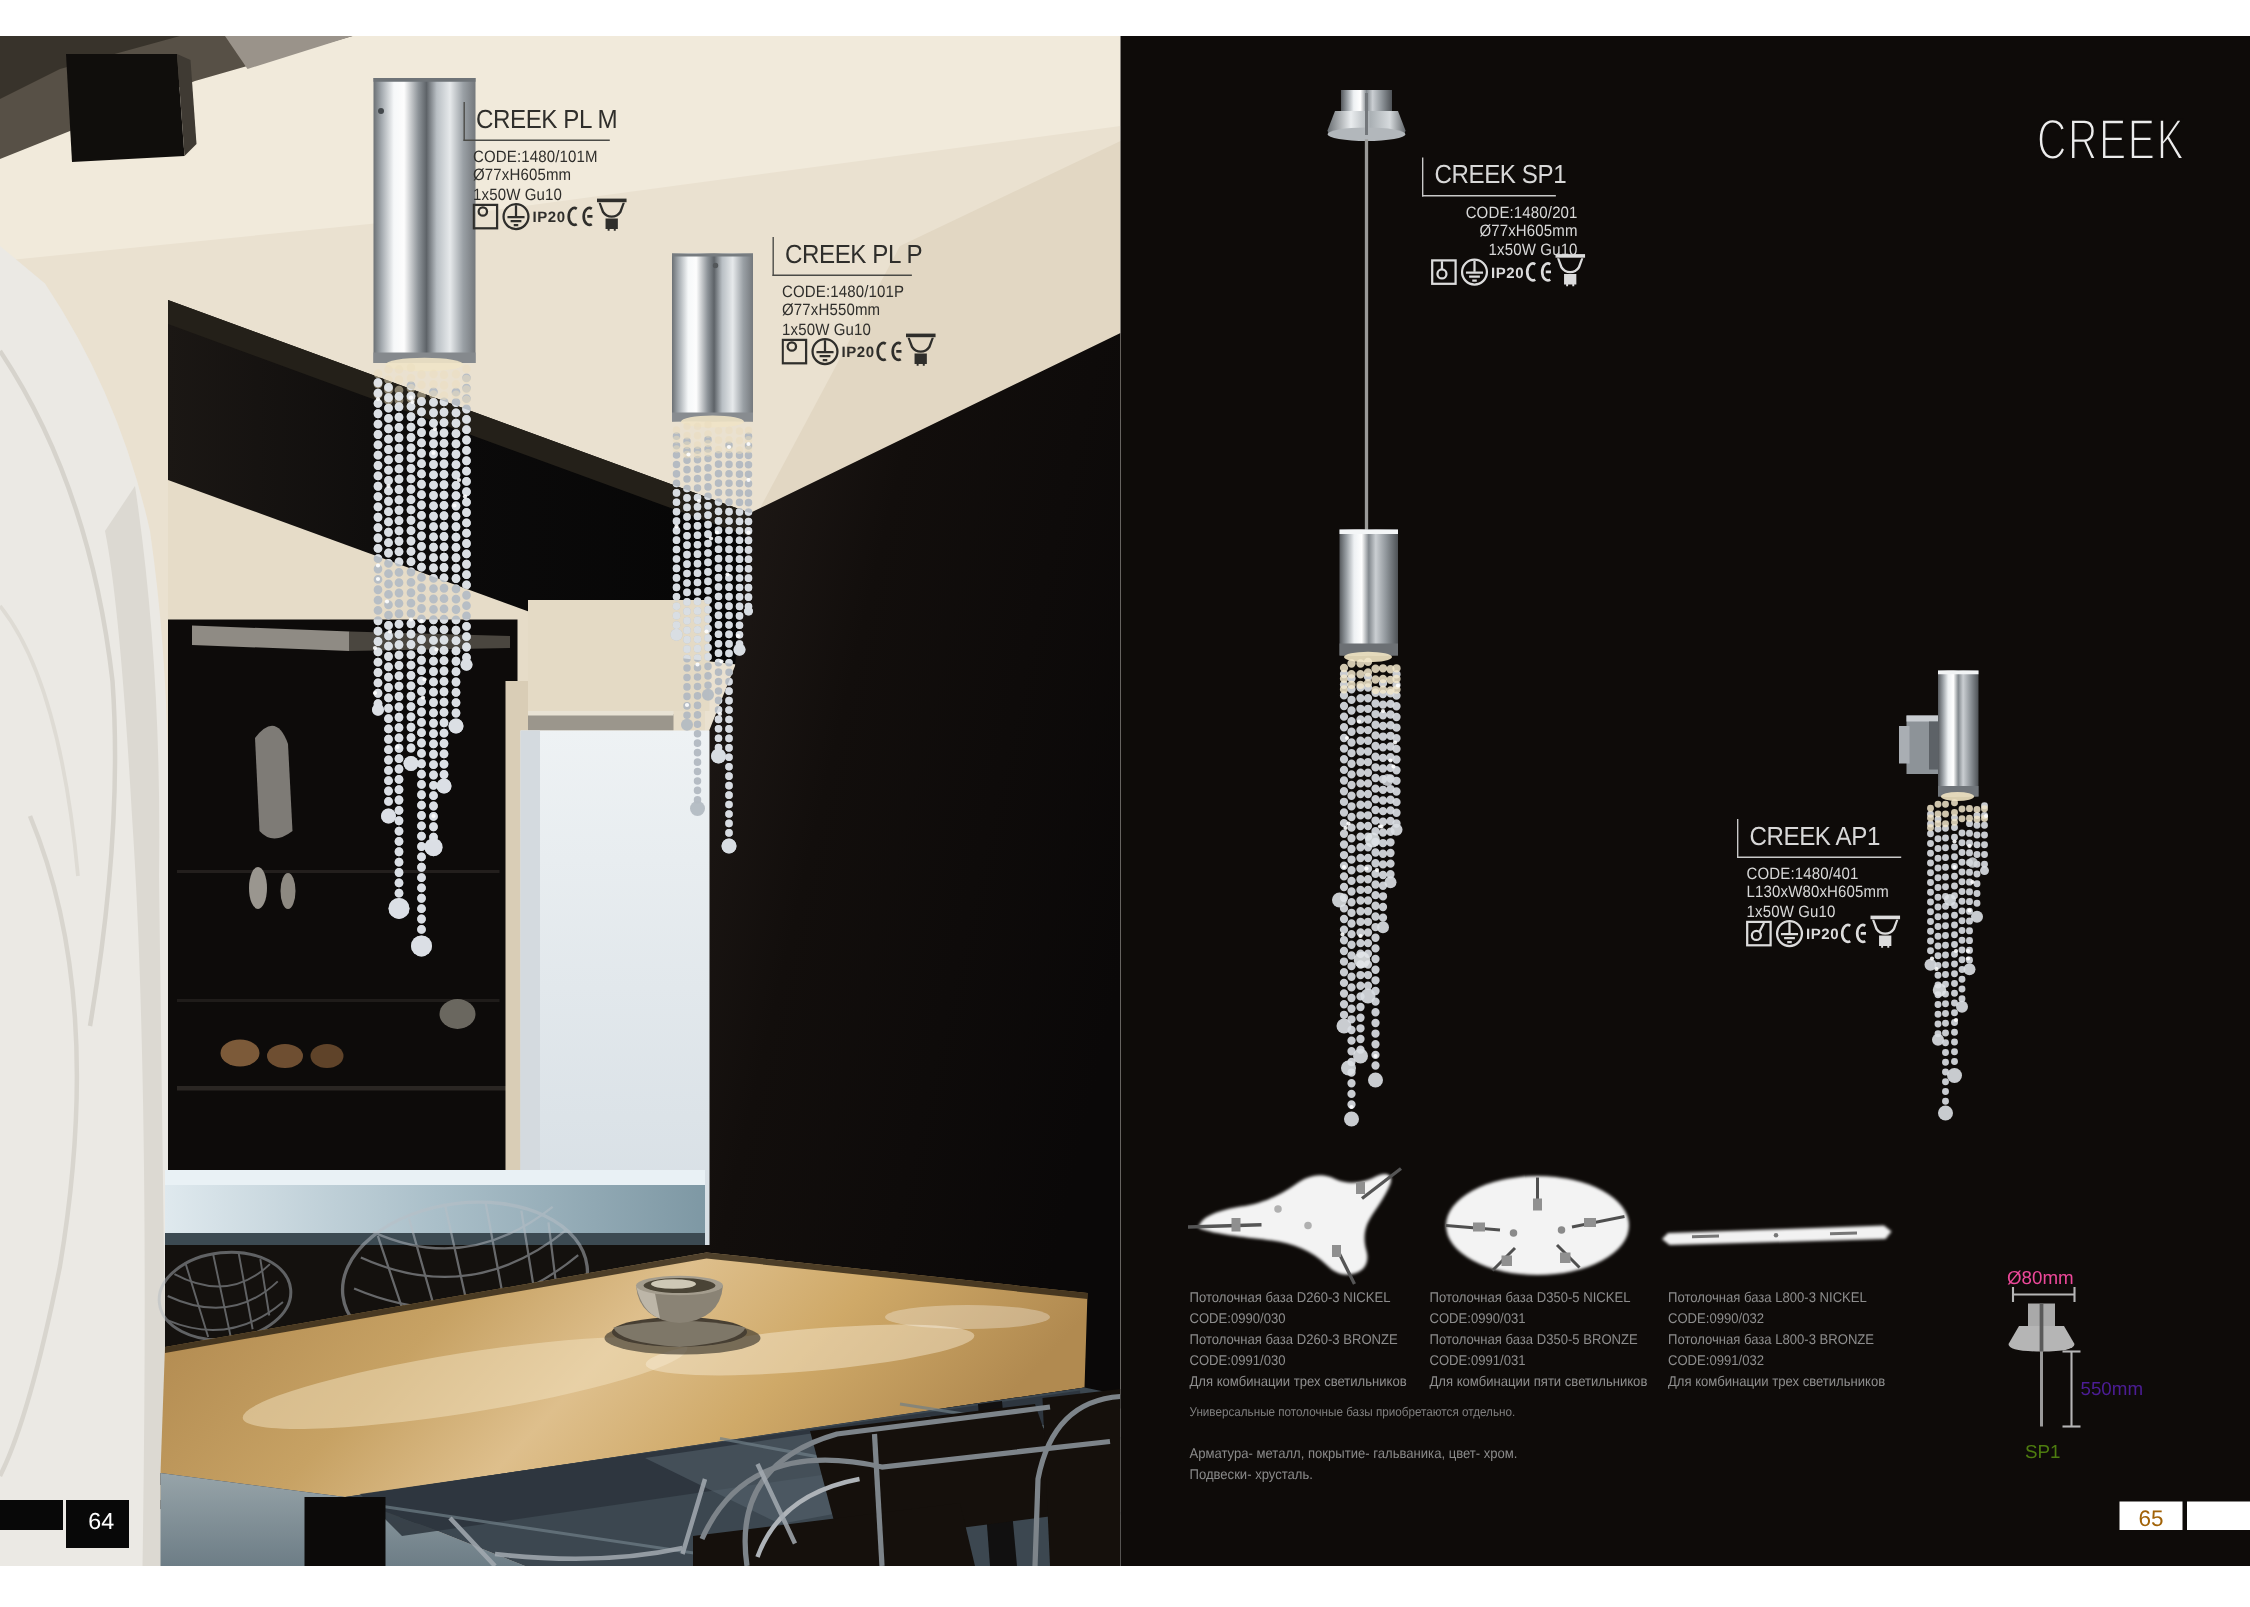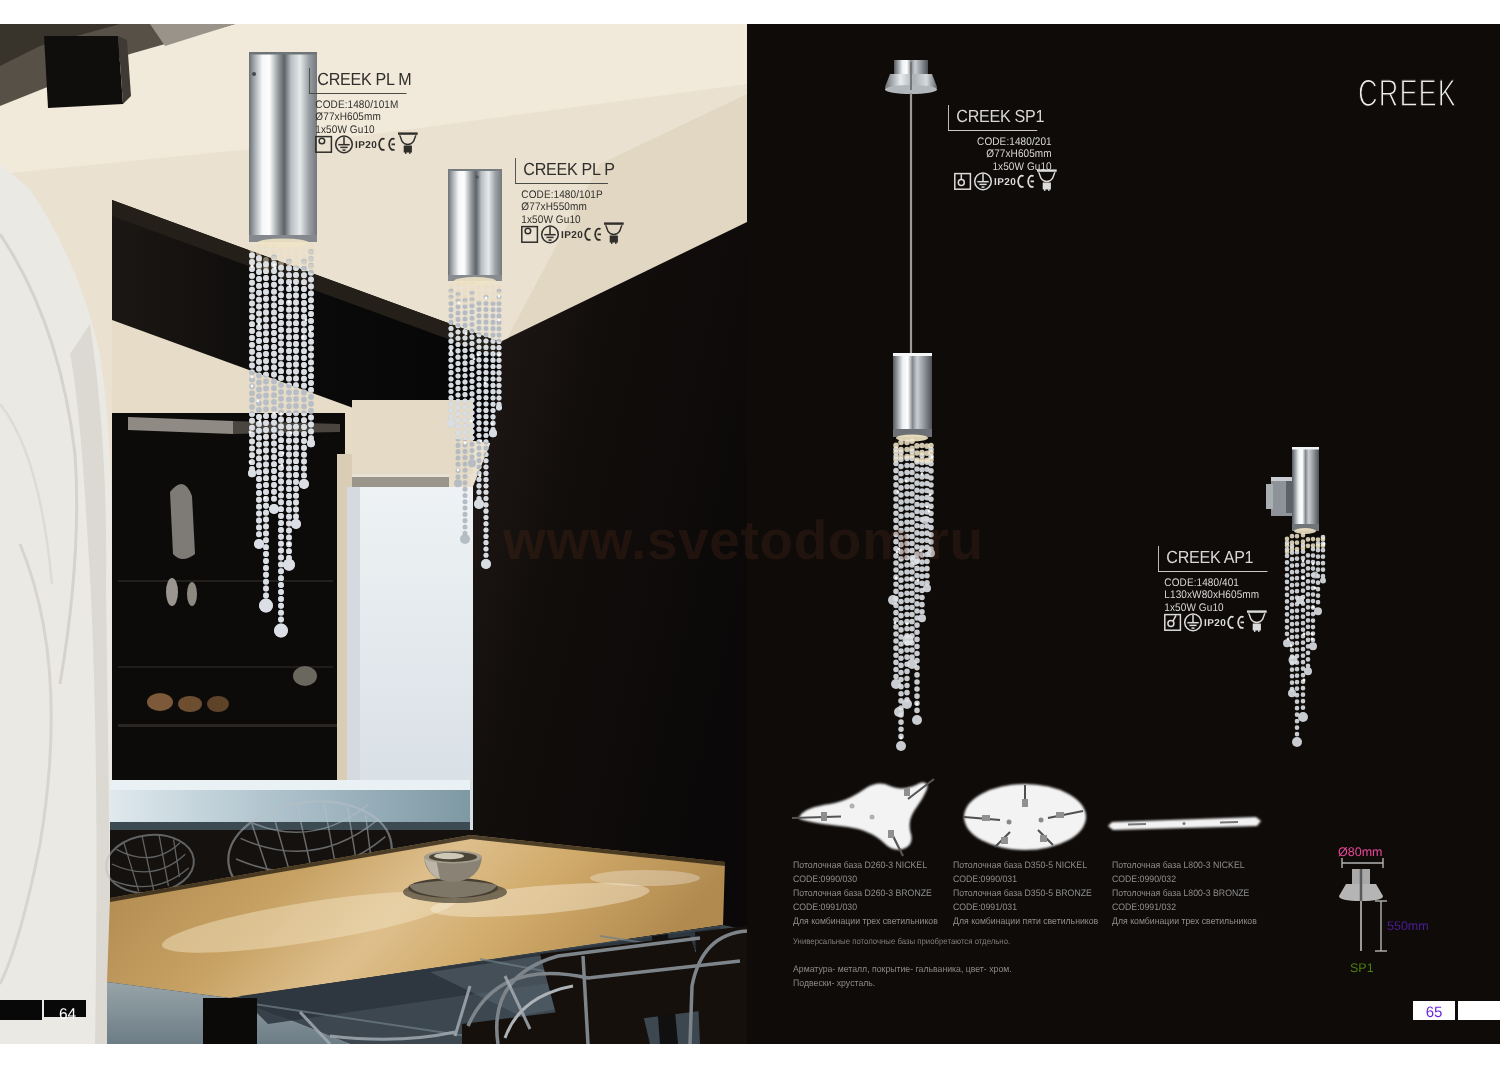--- a/index.html
+++ b/index.html
@@ -655,19 +655,18 @@
 <div class="ru" style="left:1112px;top:858px;">Потолочная база L800-3 NICKEL<br>CODE:0990/032<br>Потолочная база L800-3 BRONZE<br>CODE:0991/032<br>Для комбинации трех светильников</div>
 
 <div class="ru" style="left:793px;top:934px;color:#7f7f7f;font-size:8.4px;">Универсальные потолочные базы приобретаются отдельно.</div>
 
 <div class="ru" style="left:793px;top:962px;color:#8a8a8a;">Арматура- металл, покрытие- гальваника, цвет- хром.<br>Подвески- хрусталь.</div>
 
 <div class="abs" style="left:1338px;top:845px;color:#ec4899;font-size:12.5px;">Ø80mm</div>
 <div class="abs" style="left:1387px;top:919px;color:#4c1d95;font-size:12.5px;">550mm</div>
 <div class="abs" style="left:1350px;top:961px;color:#4d7c0f;font-size:12.5px;">SP1</div>
 
-<div class="abs" style="left:1413px;top:1001px;width:42px;height:19px;background:#fff;color:#6d28d9;font-size:15px;text-align:center;line-height:24px;">65</div>
+<div class="abs" style="left:1413px;top:1001px;width:42px;height:19px;background:#fff;color:#a16207;font-size:15px;text-align:center;line-height:24px;">65</div>
 <div class="abs" style="left:1458px;top:1001px;width:42px;height:19px;background:#fff;"></div>
 
 <div class="abs" style="left:0;top:1000px;width:42px;height:20px;background:#080808;"></div>
-<div class="abs" style="left:44px;top:1000px;width:42px;height:17px;background:#080808;color:#fff;font-size:15px;text-align:center;line-height:29px;font-size:15.5px;text-indent:5px;">64</div>
-
-<div class="abs" style="left:503px;top:508px;font-size:55px;letter-spacing:0.6px;color:rgba(105,52,27,0.22);font-weight:bold;">www.svetodom.ru</div>
+<div class="abs" style="left:44px;top:1000px;width:42px;height:32px;background:#080808;color:#fff;font-size:15px;text-align:center;line-height:29px;font-size:15.5px;text-indent:5px;">64</div>
+
 </div>
 </body></html>

